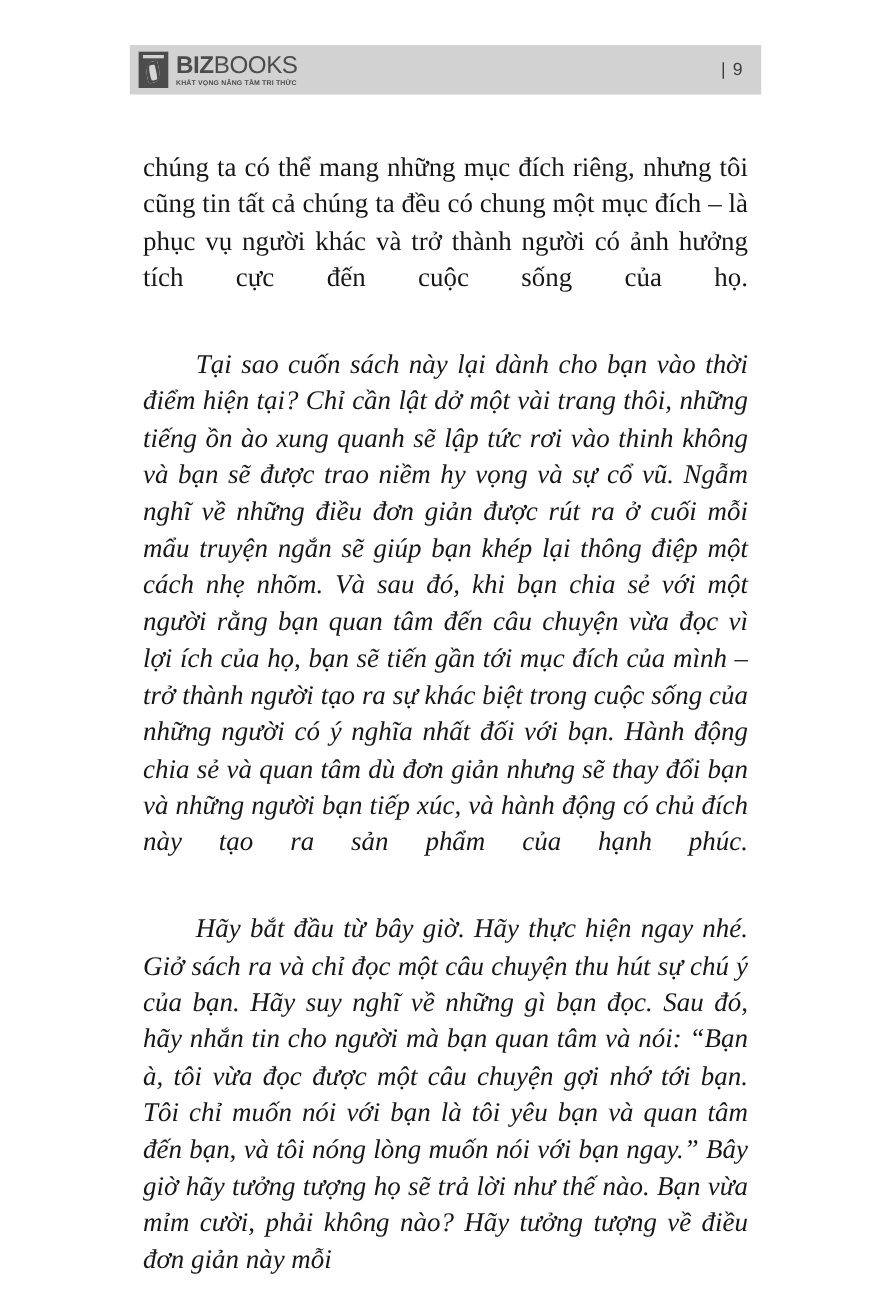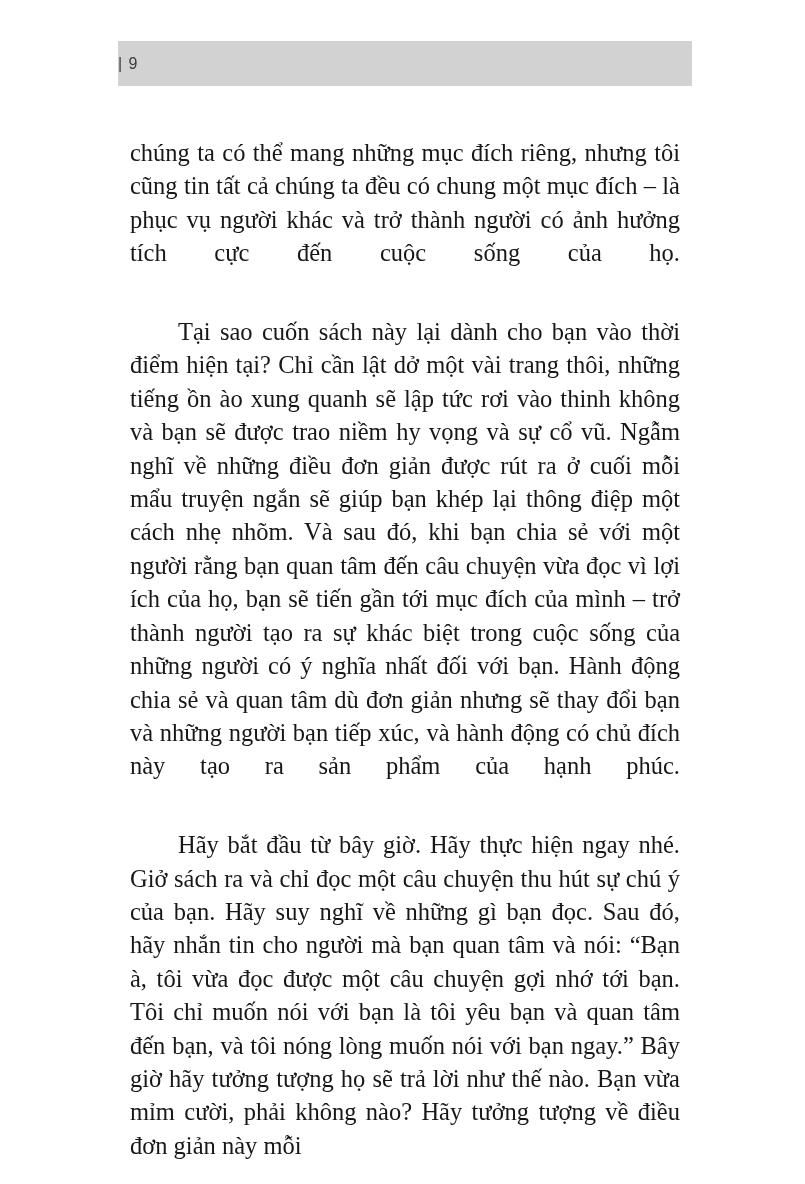--- a/index.html
+++ b/index.html
@@ -122,20 +122,21 @@
     margin: 12px;
     font-size: 24.5px;
     line-height: 33.4px;
     text-align: justify;
     text-justify: inter-word;
     hyphens: none;
     color: #171717;
   }
   .body-text p.indent {
     text-indent: 48px;
+    font-style: italic;
   }
   .body-text p + p {
     margin-top: 0px;
   }
   
   .body-text p::after {
     content: "";
     display: inline-block;
     width: 100%;
   }
@@ -143,20 +144,27 @@
     display: none;
   }
 </style>
 </head>
 <body>
 
 <div class="page">
 
   <div class="header-band">
 
+    <div class="brand">
+      <span class="brand-mark"></span>
+      <span class="brand-text">
+        <span class="brand-name"><span>BIZ</span><span class="thin">BOOKS</span></span>
+        <span class="brand-tagline">KHÁT VỌNG NÂNG TẦM TRI THỨC</span>
+      </span>
+    </div>
 
     <div class="folio">| 9</div>
   </div>
 
   <div class="body-text">
     <p>chúng ta có thể mang những mục đích riêng, nhưng tôi cũng tin tất cả chúng ta đều có chung một mục đích – là phục vụ người khác và trở thành người có ảnh hưởng tích cực đến cuộc sống của họ.</p>
     <p class="indent">Tại sao cuốn sách này lại dành cho bạn vào thời điểm hiện tại? Chỉ cần lật dở một vài trang thôi, những tiếng ồn ào xung quanh sẽ lập tức rơi vào thinh không và bạn sẽ được trao niềm hy vọng và sự cổ vũ. Ngẫm nghĩ về những điều đơn giản được rút ra ở cuối mỗi mẩu truyện ngắn sẽ giúp bạn khép lại thông điệp một cách nhẹ nhõm. Và sau đó, khi bạn chia sẻ với một người rằng bạn quan tâm đến câu chuyện vừa đọc vì lợi ích của họ, bạn sẽ tiến gần tới mục đích của mình – trở thành người tạo ra sự khác biệt trong cuộc sống của những người có ý nghĩa nhất đối với bạn. Hành động chia sẻ và quan tâm dù đơn giản nhưng sẽ thay đổi bạn và những người bạn tiếp xúc, và hành động có chủ đích này tạo ra sản phẩm của hạnh phúc.</p>
     <p class="indent ragged-last"> Hãy bắt đầu từ bây giờ. Hãy thực hiện ngay nhé. Giở sách ra và chỉ đọc một câu chuyện thu hút sự chú ý của bạn. Hãy suy nghĩ về những gì bạn đọc. Sau đó, hãy nhắn tin cho người mà bạn quan tâm và nói: “Bạn à, tôi vừa đọc được một câu chuyện gợi nhớ tới bạn. Tôi chỉ muốn nói với bạn là tôi yêu bạn và quan tâm đến bạn, và tôi nóng lòng muốn nói với bạn ngay.” Bây giờ hãy tưởng tượng họ sẽ trả lời như thế nào. Bạn vừa mỉm cười, phải không nào? Hãy tưởng tượng về điều đơn giản này mỗi</p>
   </div>
 

